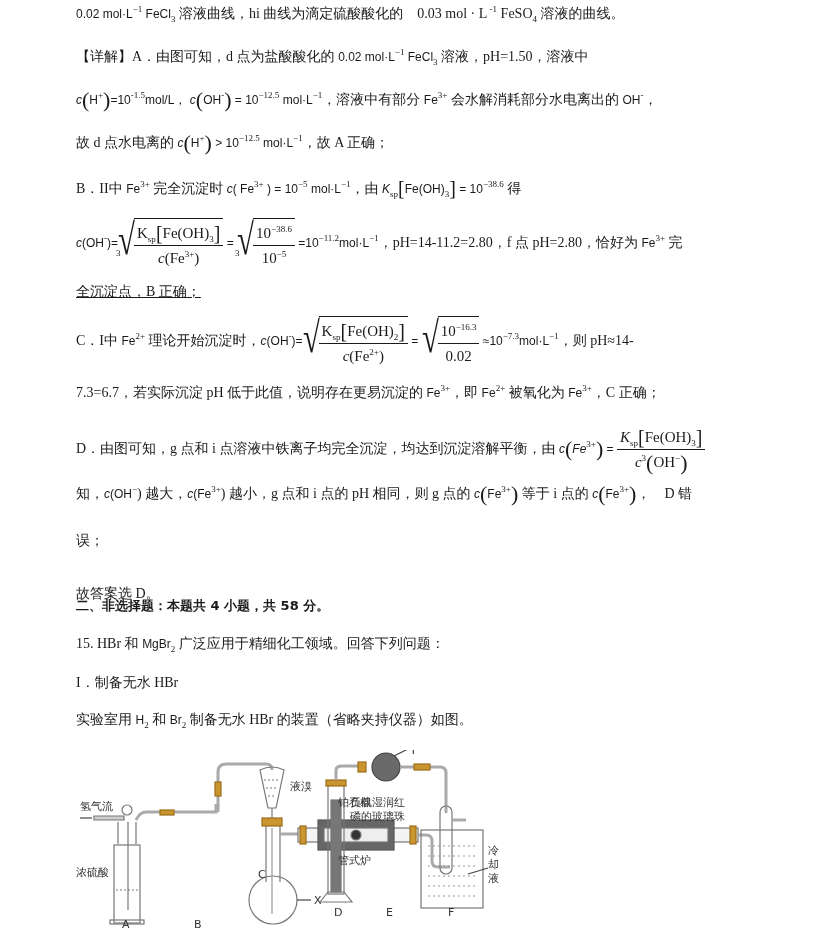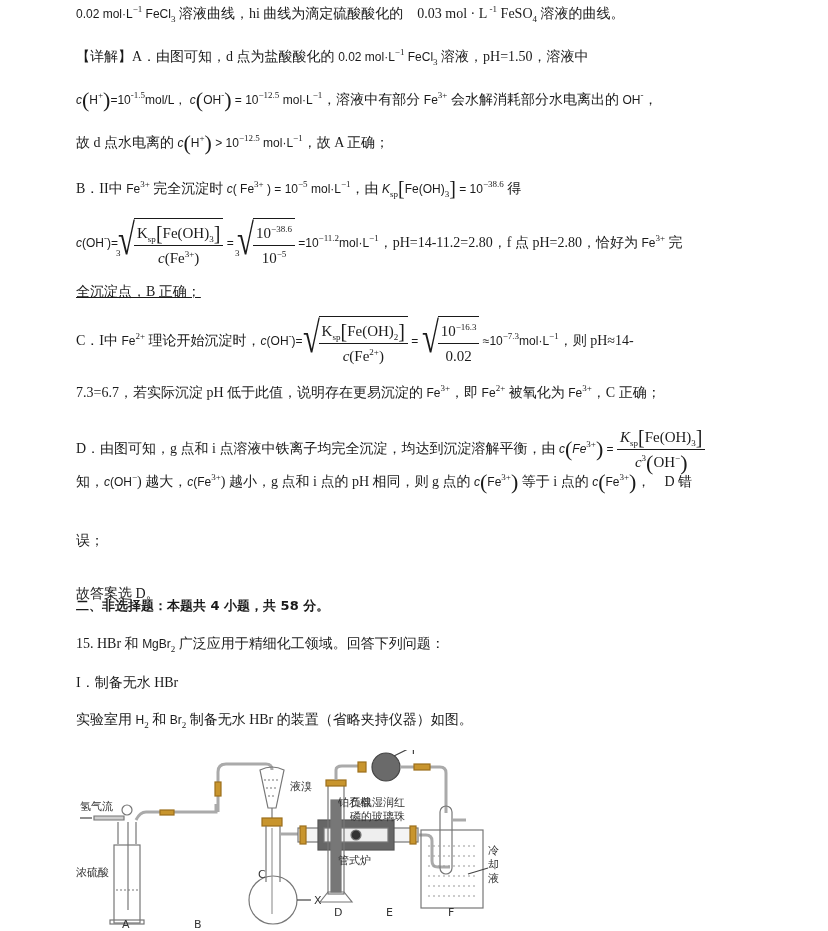--- a/index.html
+++ b/index.html
@@ -59,21 +59,21 @@
 </div>
 
 <div class="line" style="top:383px;">
   <span>7.3=6.7，若实际沉淀 pH 低于此值，说明存在更易沉淀的 </span><span class="m">Fe</span><sup>3+</sup><span>，即 </span><span class="m">Fe</span><sup>2+</sup><span> 被氧化为 </span><span class="m">Fe</span><sup>3+</sup><span>，C 正确；</span>
 </div>
 
 <div class="line" style="top:424px; line-height:50px;">
   <span>D．由图可知，g 点和 i 点溶液中铁离子均完全沉淀，均达到沉淀溶解平衡，由 </span><span class="m it">c</span><span class="big-paren">(</span><span class="m it">Fe</span><sup>3+</sup><span class="big-paren">)</span><span class="m"> = </span><span class="frac"><span class="num"><span class="it">K</span><sub>sp</sub><span class="bracket">[</span><span>Fe(OH)</span><sub>3</sub><span class="bracket">]</span></span><span class="den"><span class="it">c</span><sup>3</sup><span class="big-paren">(</span><span>OH</span><sup>−</sup><span class="big-paren">)</span></span></span>
 </div>
 
-<div class="line" style="top:472px;">
+<div class="line" style="top:484px;">
   <span>知，</span><span class="m it">c</span><span class="m">(OH</span><sup>−</sup><span>) 越大，</span><span class="m it">c</span><span class="m">(Fe</span><sup>3+</sup><span>) 越小，g 点和 i 点的 pH 相同，则 g 点的 </span><span class="m it">c</span><span class="big-paren">(</span><span class="m">Fe</span><sup>3+</sup><span class="big-paren">)</span><span> 等于 i 点的 </span><span class="m it">c</span><span class="big-paren">(</span><span class="m">Fe</span><sup>3+</sup><span class="big-paren">)</span><span>，　D 错</span>
 </div>
 
 <div class="line" style="top:531px;">
   <span>误；</span>
 </div>
 <div class="line" style="top:584px;text-align:center;">
   <span>故答案选 D。</span>
 </div>
 

